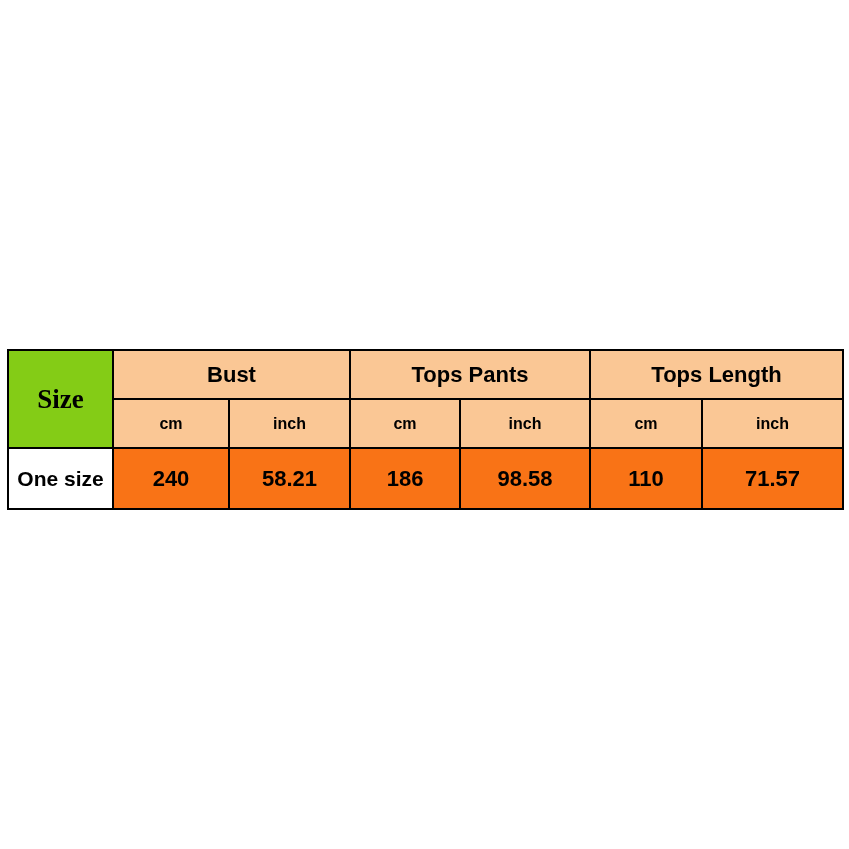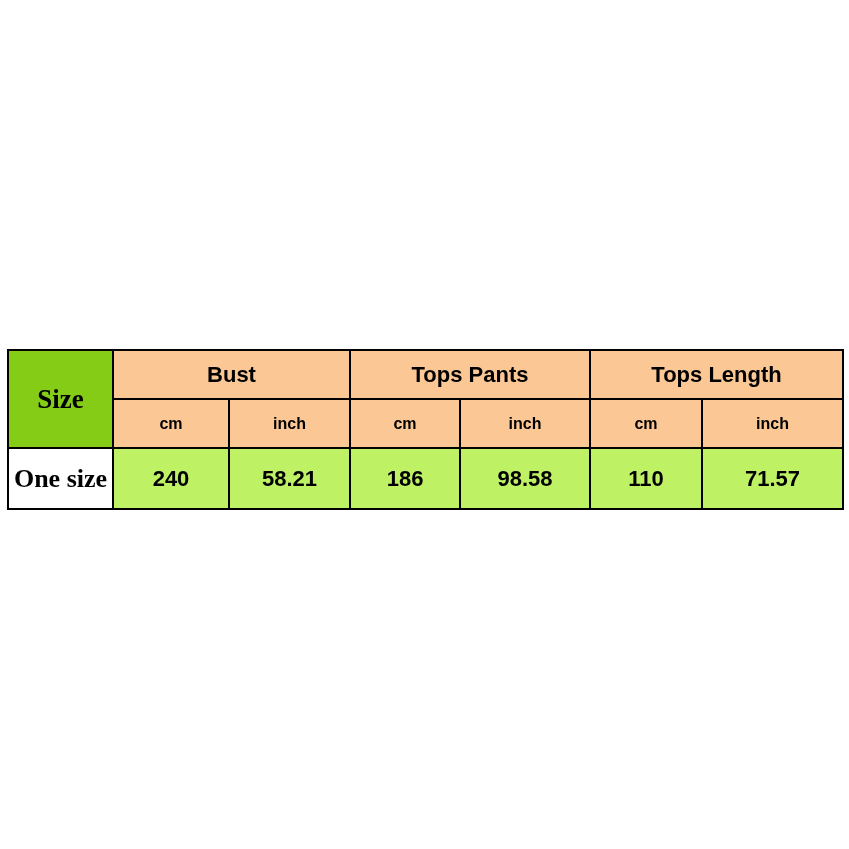--- a/index.html
+++ b/index.html
@@ -56,29 +56,28 @@
     font-size: 22px;
     height: 47px;
   }
 
   td.unit {
     font-size: 16px;
     height: 47px;
   }
 
   td.body-cell {
-    background: #bef264;
+    background: #f97316;
     font-size: 22px;
     height: 59px;
   }
 
   td.rowlabel {
     background: #ffffff;
-    font-size: 26px;
-    font-family: Liberation Serif, serif;
+    font-size: 21px;
   }
 
   
   col.c-size   { width: 105px; }
   col.c-bcm    { width: 116px; }
   col.c-binch  { width: 121px; }
   col.c-tcm    { width: 110px; }
   col.c-tinch  { width: 130px; }
   col.c-pcm    { width: 112px; }
   col.c-pinch  { width: 141px; }

